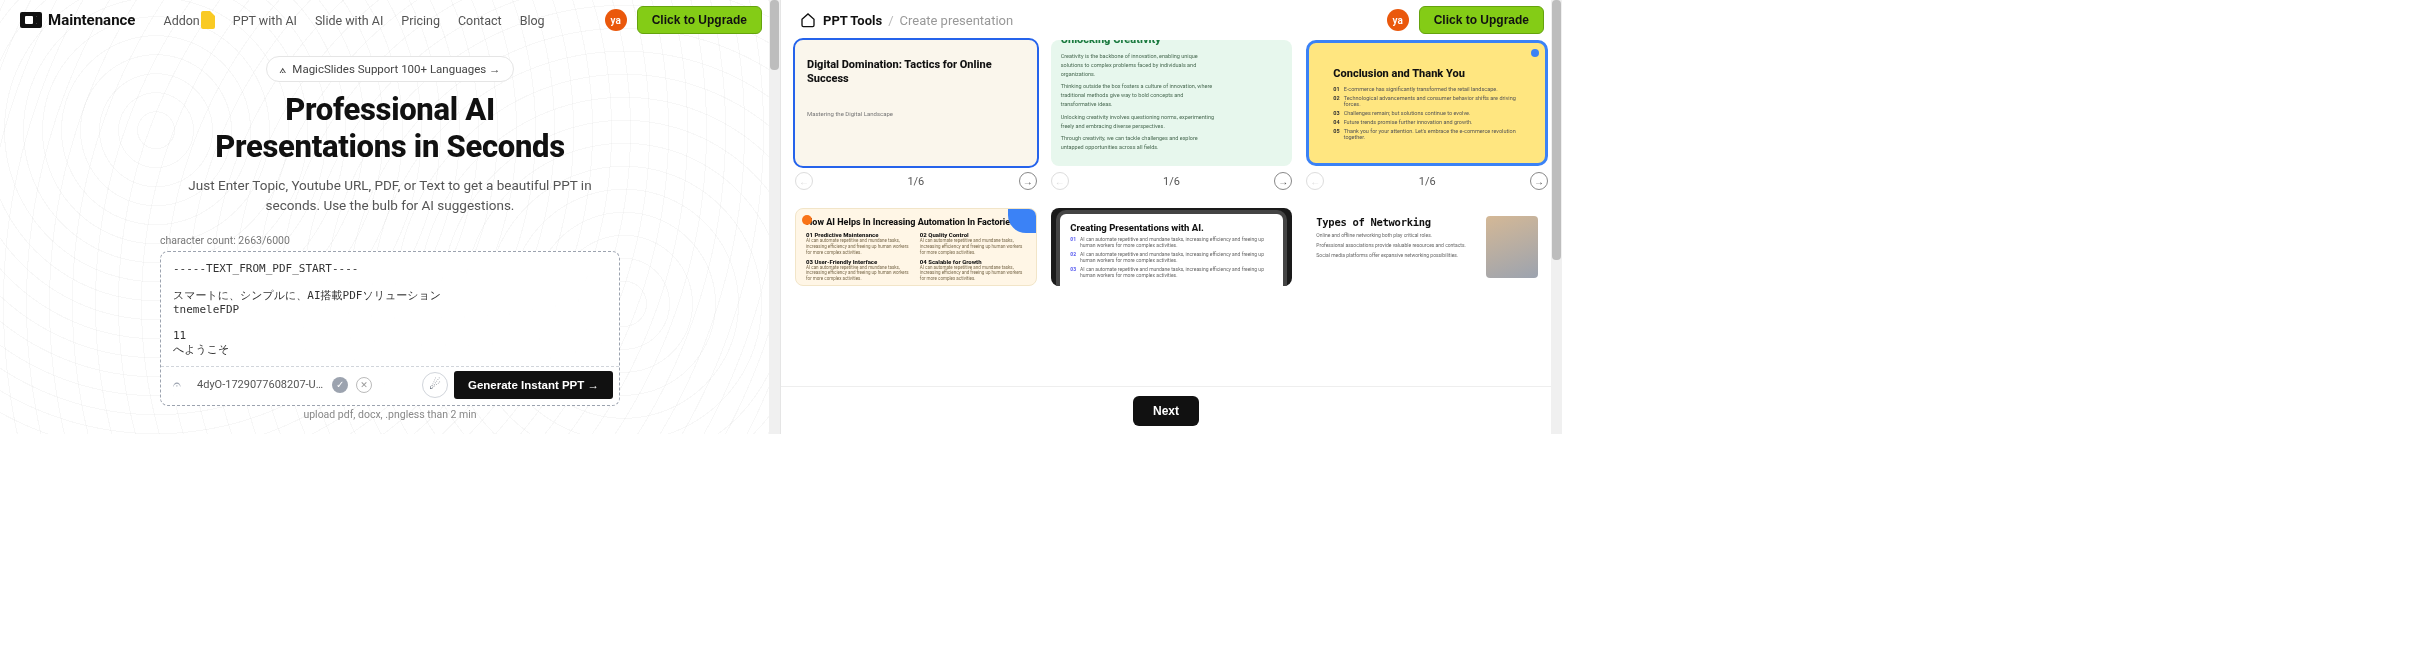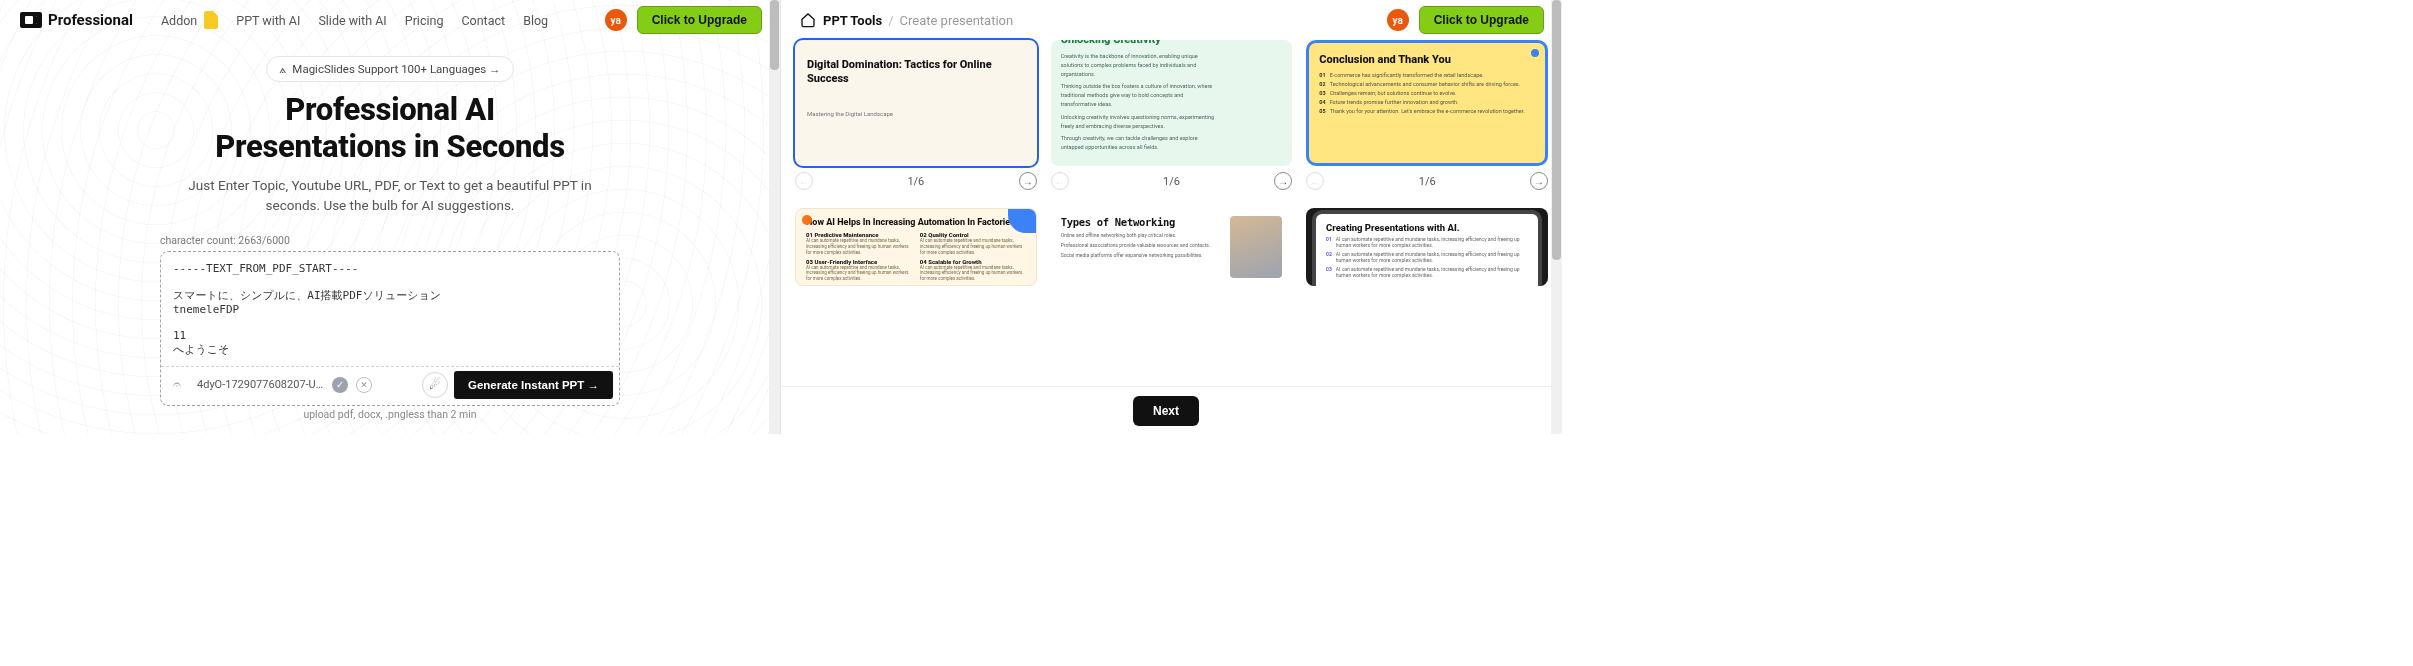--- a/index.html
+++ b/index.html
@@ -17,21 +17,21 @@
     opacity: .9;
   }
   .left-inner { position: relative; }
 
   
   .hdr { display: flex; align-items: center; padding: 8px 18px 8px 20px; height: 40px; }
   .logo { display: flex; align-items: center; gap: 6px; font-weight: 700; font-size: 15px; }
   .logo-mark { width: 22px; height: 16px; background: #111; border-radius: 2px; display: flex; align-items: center; justify-content: center; }
   .logo-mark::before { content: ""; width: 12px; height: 8px; background: #fff; border-radius: 1px; box-shadow: inset -4px 0 0 #111; }
   .nav { display: flex; align-items: center; gap: 18px; margin-left: 28px; font-size: 12.5px; color: #555; }
-  .nav-item { cursor: pointer; display: flex; align-items: center; gap: 7px; }
+  .nav-item { cursor: pointer; display: flex; align-items: center; gap: 1px; }
   .gslides-icon { width: 14px; height: 18px; background: #f9ca24; border-radius: 2px; position: relative; }
   .gslides-icon::after { content: ""; position: absolute; right: 0; top: 0; border-top: 5px solid #fff; border-left: 5px solid transparent; }
   .spacer { flex: 1; }
   .avatar { width: 22px; height: 22px; border-radius: 50%; background: #ea580c; color: #fff; font-size: 10px; font-weight: 600; display: flex; align-items: center; justify-content: center; }
   .upgrade-btn { margin-left: 10px; background: #84cc16; border: 1px solid #65a30d; color: #111; font-weight: 700; font-size: 12px; padding: 6px 14px; border-radius: 6px; }
 
   
   .hero { position: relative; text-align: center; padding: 16px 60px 0; }
   .lang-badge { display: inline-flex; align-items: center; gap: 6px; font-size: 11.5px; color: #444; background: #fff; border: 1px solid #e5e5e5; padding: 5px 12px; border-radius: 999px; margin-bottom: 10px; }
   .title { font-size: 31px; font-weight: 800; line-height: 1.18; letter-spacing: -.3px; }
@@ -77,21 +77,21 @@
   .c1-sub { font-size: 6px; color: #777; margin-top: 24px; }
 
   
   .c2 { background: #e7f7ed; display: flex; padding: 10px; gap: 8px; align-items: flex-end; }
   .c2-l { flex: 1; }
   .c2-t { font-size: 11px; font-weight: 800; color: #1b7a3f; margin-bottom: 6px; }
   .c2-li { font-size: 5.5px; color: #4a6b53; line-height: 1.6; margin-bottom: 4px; }
   .c2-img { width: 60px; border-radius: 4px; background: linear-gradient(140deg, #6ee7b7, #3b82f6); }
 
   
-  .c3 { background: #ffe680; border: 3px solid #3b82f6; border-radius: 10px; padding: 10px; }
+  .c3 { background: #ffe680; border: 3px solid #3b82f6; border-radius: 10px; padding: 24px; }
   .c3-t { font-size: 11px; font-weight: 800; margin-bottom: 6px; }
   .c3-li { font-size: 5.5px; color: #555; margin: 3px 0; display: flex; gap: 4px; }
   .c3-n { font-weight: 700; color: #333; }
   .c3-dot { position: absolute; right: 6px; top: 6px; width: 8px; height: 8px; border-radius: 50%; background: #3b82f6; }
 
   
   .card.short { height: 78px; }
   .c4 { background: #fff6e6; padding: 8px 10px; border: 1px solid #f2e5c8; }
   .c4-t { font-size: 9px; font-weight: 800; }
   .c4-grid { display: grid; grid-template-columns: 1fr 1fr; gap: 2px 8px; margin-top: 4px; }
@@ -119,21 +119,21 @@
 <body>
 
 <div class="layout">
 
   <div class="pane pane-left">
     <div class="topo-bg"></div>
     <div class="left-inner">
       <div class="hdr">
         <div class="logo">
           <span class="logo-mark"></span>
-          <span>Professional</span>
+          <span>Maintenance</span>
         </div>
         <div class="nav">
           <span class="nav-item">
             <span>Addon</span>
             <span class="gslides-icon"></span>
           </span>
           <span class="nav-item">PPT with AI</span>
           <span class="nav-item">Slide with AI</span>
           <span class="nav-item">Pricing</span>
           <span class="nav-item">Contact</span>
@@ -292,51 +292,51 @@
                 </div>
               <div>
                   <div class="c4-h">04 Scalable for Growth</div>
                   <div class="c4-p">AI can automate repetitive and mundane tasks, increasing efficiency and freeing up human workers for more complex activities.</div>
                 </div>
             </div>
           </div>
         </div>
 
         <div class="card-wrap">
+          <div class="card short c5">
+            <div class="c5-screen">
+              <div class="c5-t">Creating Presentations with AI.</div>
+              <div class="c5-li">
+                  <span class="c5-n">01</span>
+                  <span>AI can automate repetitive and mundane tasks, increasing efficiency and freeing up human workers for more complex activities.</span>
+                </div>
+              <div class="c5-li">
+                  <span class="c5-n">02</span>
+                  <span>AI can automate repetitive and mundane tasks, increasing efficiency and freeing up human workers for more complex activities.</span>
+                </div>
+              <div class="c5-li">
+                  <span class="c5-n">03</span>
+                  <span>AI can automate repetitive and mundane tasks, increasing efficiency and freeing up human workers for more complex activities.</span>
+                </div>
+            </div>
+          </div>
+        </div>
+
+        <div class="card-wrap">
           <div class="card short c6">
             <div class="c6-l">
               <div class="c6-t">Types of Networking</div>
               <div class="c6-li">Online and offline networking both play critical roles.</div>
               <div class="c6-li">Professional associations provide valuable resources and contacts.</div>
               <div class="c6-li">Social media platforms offer expansive networking possibilities.</div>
             </div>
             <div class="c6-img"></div>
           </div>
         </div>
 
-        <div class="card-wrap">
-          <div class="card short c5">
-            <div class="c5-screen">
-              <div class="c5-t">Creating Presentations with AI.</div>
-              <div class="c5-li">
-                  <span class="c5-n">01</span>
-                  <span>AI can automate repetitive and mundane tasks, increasing efficiency and freeing up human workers for more complex activities.</span>
-                </div>
-              <div class="c5-li">
-                  <span class="c5-n">02</span>
-                  <span>AI can automate repetitive and mundane tasks, increasing efficiency and freeing up human workers for more complex activities.</span>
-                </div>
-              <div class="c5-li">
-                  <span class="c5-n">03</span>
-                  <span>AI can automate repetitive and mundane tasks, increasing efficiency and freeing up human workers for more complex activities.</span>
-                </div>
-            </div>
-          </div>
-        </div>
-
       </div>
     </div>
 
     <div class="footer-bar">
       <button class="next-btn">Next</button>
     </div>
 
     <div class="scrollbar-fake">
       <div class="scrollbar-thumb" style="top:0;height:260px"></div>
     </div>

